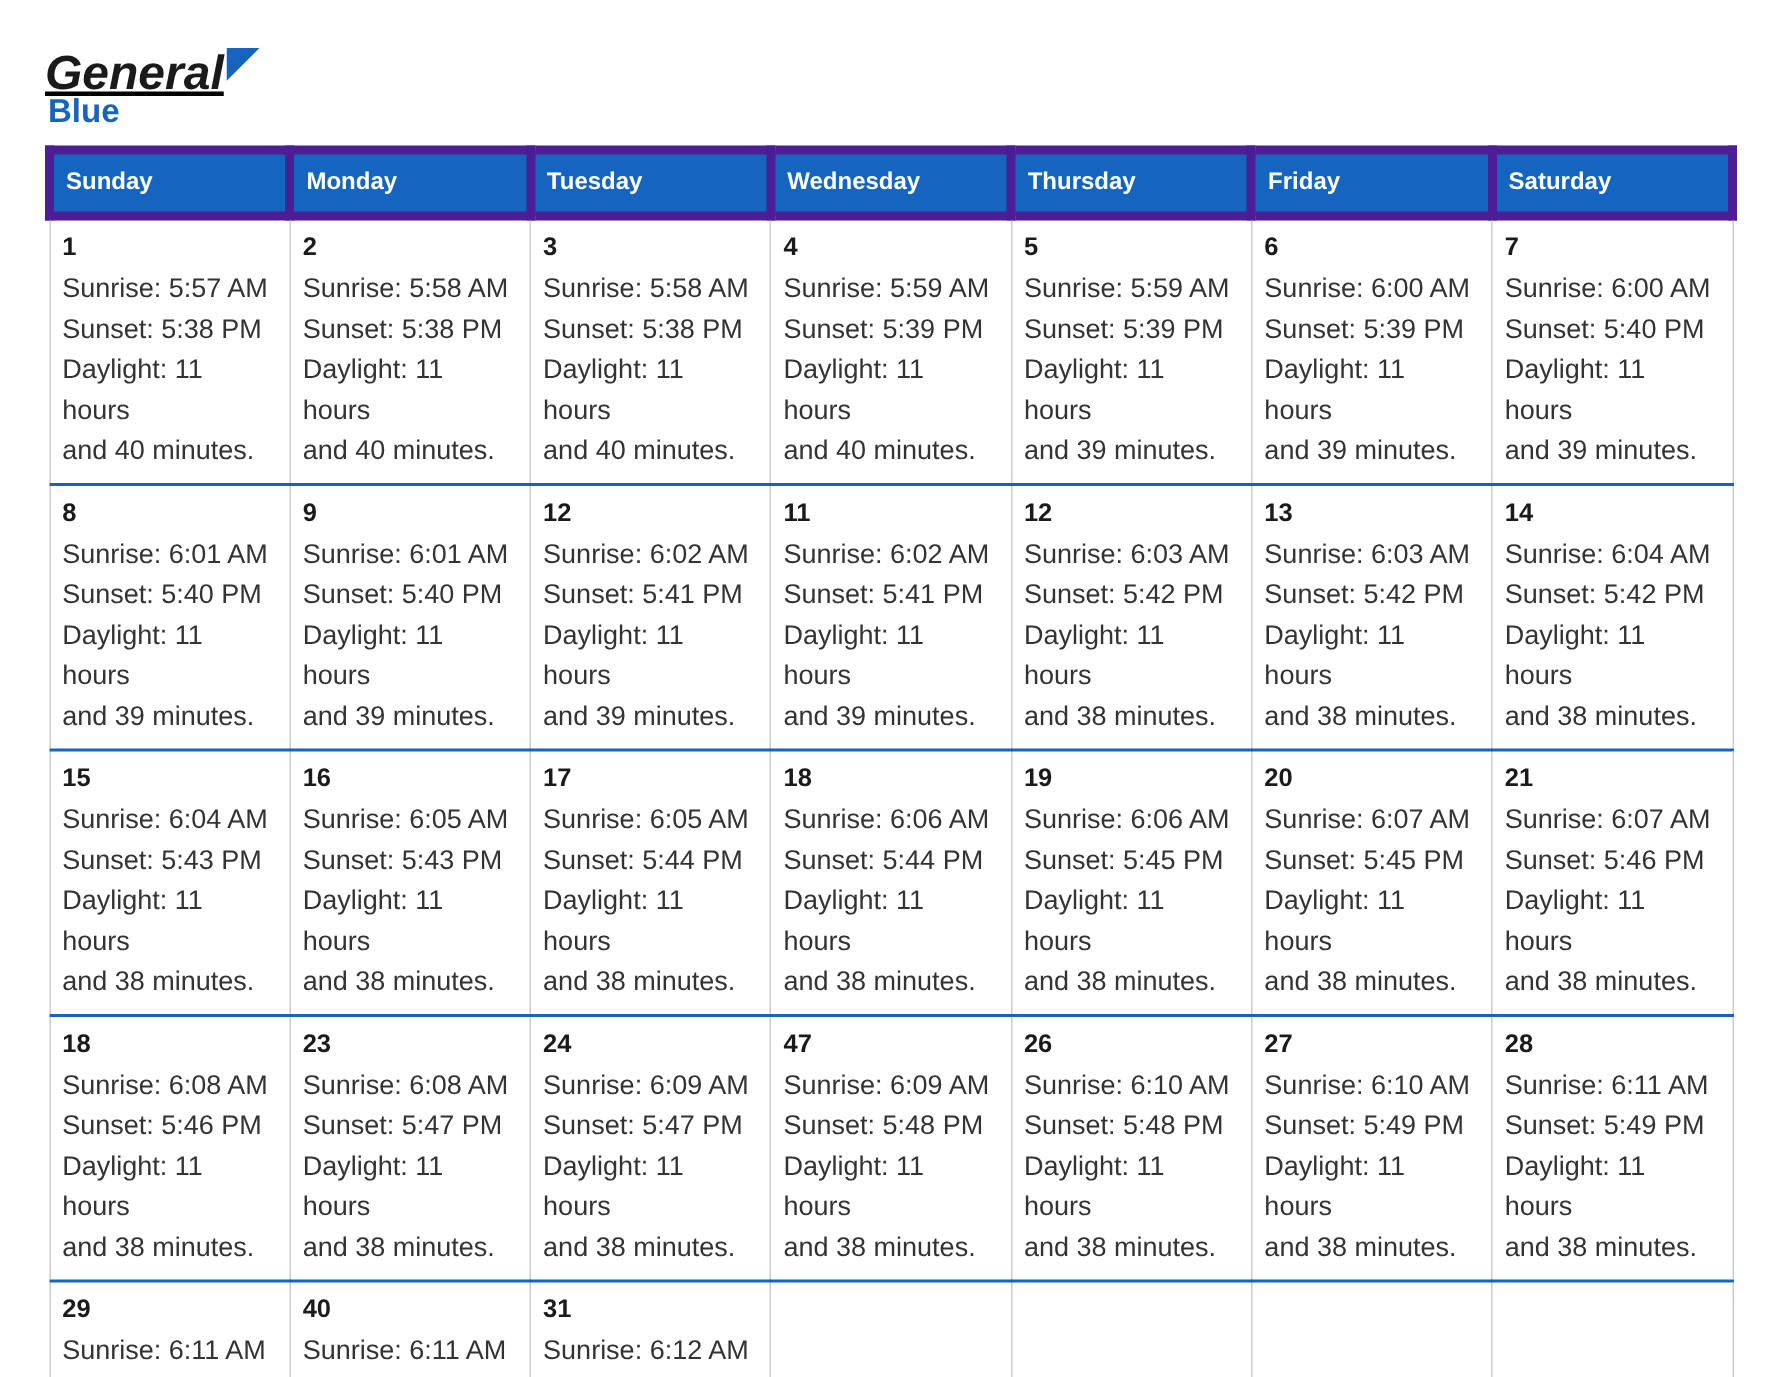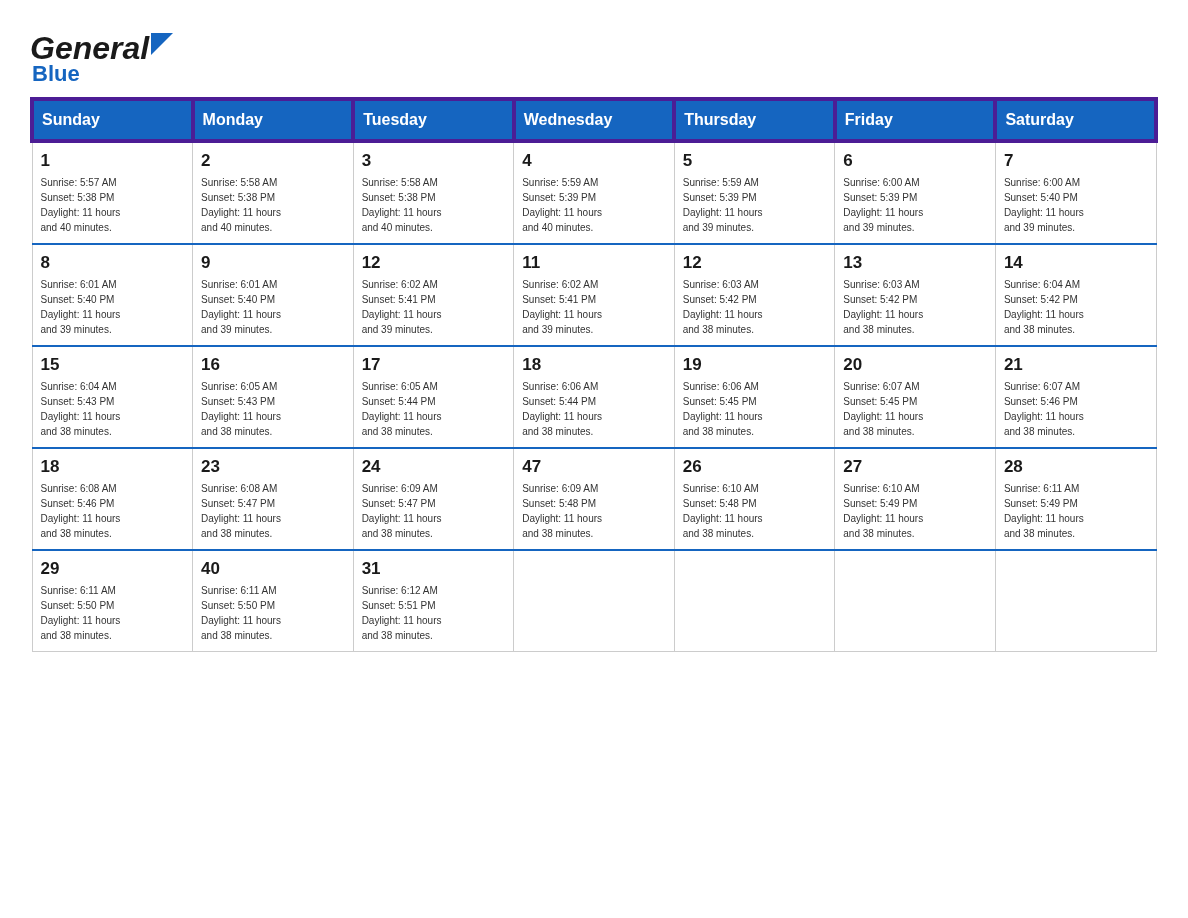--- a/index.html
+++ b/index.html
@@ -41,51 +41,52 @@
       border-collapse: collapse;
       margin-top: 8px;
     }
     thead tr th {
       background-color: #1565c0;
       color: #fff;
       padding: 10px 8px;
       font-size: 16px;
       font-weight: bold;
       text-align: left;
-      border: 4px solid #4c1d95;
+      border: 6px solid #4c1d95;
     }
     tbody tr td {
       vertical-align: top;
       padding: 8px;
       border: 1px solid #ccc;
       font-size: 13px;
       color: #333;
       width: 14.28%;
       min-height: 110px;
     }
     tbody tr {
       border-top: 2px solid #1565c0;
     }
     .day-number {
       font-size: 17px;
       font-weight: bold;
       color: #1a1a1a;
       margin-bottom: 4px;
     }
     .day-info {
-      font-size: 10px;
+      font-size: 18px;
       line-height: 1.5;
       color: #333;
     }
     .empty-cell {
       background: #fff;
     }
     .logo-row {
       display: flex;
       align-items: center;
+      text-decoration: underline;
     }
   </style>
 </head>
 <body>
 
 <div class="header-section">
   <div class="logo">
     <div class="logo-row">
       <span style="font-size:32px;font-weight:bold;color:#1a1a1a;font-style:italic;">General</span>
       <span style="display:inline-block;margin-left:2px;vertical-align:middle;position:relative;top:-3px;">

